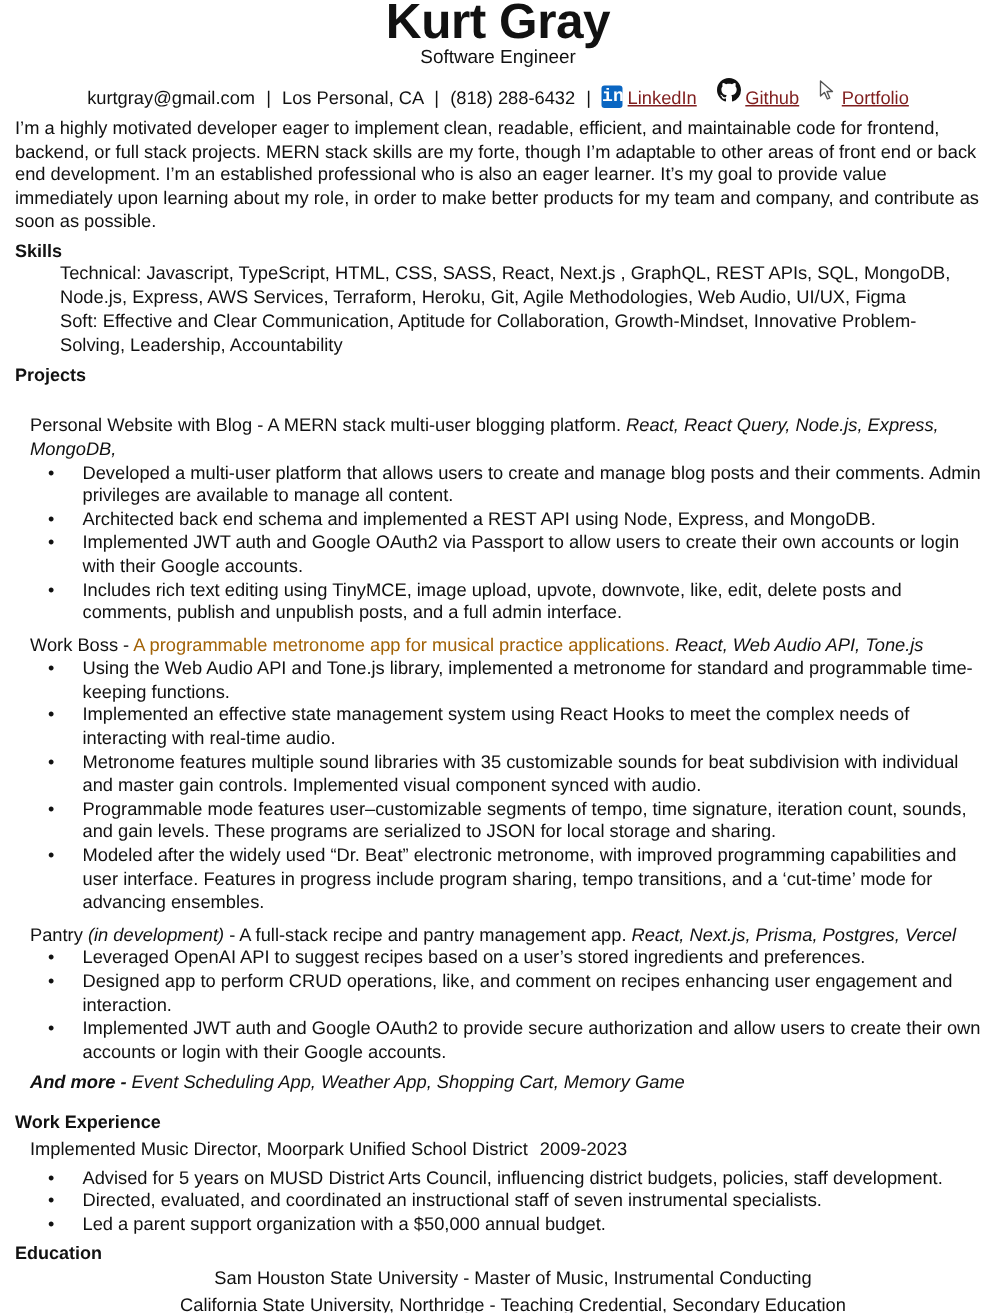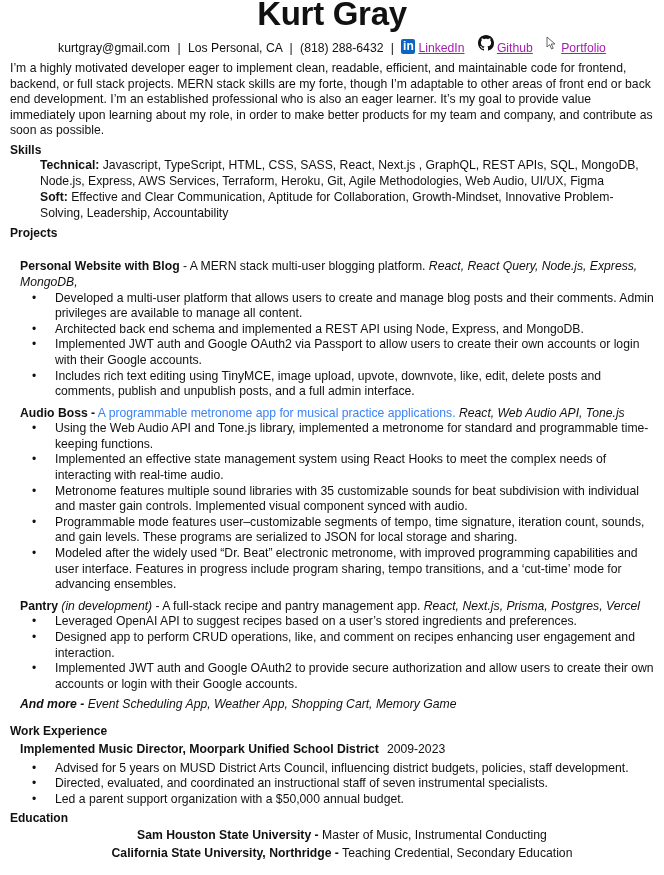--- a/index.html
+++ b/index.html
@@ -14,57 +14,58 @@
   .name {
     text-align: center; font-weight: bold; font-size: 33px; line-height: 30px;
     margin-top: -1px; letter-spacing: -0.3px;
   }
   .title { text-align: center; font-size: 12.6px; line-height: 16px; margin-top: 1px; }
   .contact {
     text-align: center; font-size: 12.2px; line-height: 16px; margin-top: 6px;
     white-space: nowrap;
   }
   .contact .sep { margin: 0 4px; }
-  .contact a { color: #a21caf; text-decoration: underline; }
+  .contact a { color: #7f1d1d; text-decoration: underline; }
   .icon-li {
     display: inline-block; width: 14px; height: 15px; background: #0a66c2; color: #fff;
     font-weight: bold; font-size: 12px; line-height: 14px; text-align: center;
-    border-radius: 2px; vertical-align: 2px; margin-right: 3px; font-family: Liberation Sans, sans-serif;
+    border-radius: 2px; vertical-align: 2px; margin-right: 3px; font-family: Liberation Mono, monospace;
   }
   .icon-gh { display: inline-block; width: 16px; height: 16px; vertical-align: 1px; margin: 0 3px 0 10px; }
   .icon-cursor { display: inline-block; width: 12px; height: 14px; vertical-align: 2px; margin: 0 3px 0 10px; }
   .summary { margin-top: 5px; }
   .section-h { font-weight: bold; font-size: 12px; line-height: 16px; margin-top: 3px; }
   .skills { padding-left: 30px; }
   .skills p { margin: 0; }
   .skills p + p { margin-top: 1px; }
-  .b { font-weight: bold; }
+  .b { font-weight: normal; }
   .i { font-style: italic; }
   .proj-head { padding-left: 10px; margin-top: 18px; }
   .proj-head.gap { margin-top: 6px; }
-  .muted { color: #3b82f6; }
+  .muted { color: #a16207; }
   ul { margin: 0; padding: 0 0 0 45px; list-style: none; }
   ul li { position: relative; }
   ul li::before {
     content: "\2022"; position: absolute; left: -23px; top: 0; font-size: 12px;
   }
   .andmore { padding-left: 10px; margin-top: 5px; }
   .andmore .lead { font-weight: bold; font-style: italic; }
   .job { padding-left: 10px; margin-top: 3px; }
   .job .dates { margin-left: 8px; }
   .job-list { margin-top: 3px; }
   .edu { padding-left: 20px; }
   .edu p { margin: 0; line-height: 18px; text-align: center; }
 </style>
 </head>
 <body>
 
 <div class="page">
 
   <div class="name">Kurt Gray</div>
+  <div class="title">Software Engineer</div>
 
   <div class="contact">
     <span>kurtgray@gmail.com</span>
     <span class="sep">|</span>
     <span>Los Personal, CA</span>
     <span class="sep">|</span>
     <span>(818) 288-6432</span>
     <span class="sep">|</span>
     <span class="icon-li">in</span><a href="#">LinkedIn</a>
     <span class="icon-gh">
@@ -93,21 +94,21 @@
     <span class="b">Personal Website with Blog</span><span> - A MERN stack multi-user blogging platform. </span><span class="i">React, React Query, Node.js, Express, MongoDB,</span>
   </div>
   <ul>
     <li>Developed a multi-user platform that allows users to create and manage blog posts and their comments. Admin privileges are available to manage all content.</li>
     <li>Architected back end schema and implemented a REST API using Node, Express, and MongoDB.</li>
     <li>Implemented JWT auth and Google OAuth2 via Passport to allow users to create their own accounts or login with their Google accounts.</li>
     <li>Includes rich text editing using TinyMCE, image upload, upvote, downvote, like, edit, delete posts and comments, publish and unpublish posts, and a full admin interface.</li>
   </ul>
 
   <div class="proj-head gap">
-    <span class="b">Audio Boss -</span><span class="muted"> A programmable metronome app for musical practice applications. </span><span class="i">React, Web Audio API, Tone.js</span>
+    <span class="b">Work Boss -</span><span class="muted"> A programmable metronome app for musical practice applications. </span><span class="i">React, Web Audio API, Tone.js</span>
   </div>
   <ul>
     <li>Using the Web Audio API and Tone.js library, implemented a metronome for standard and programmable time-keeping functions.</li>
     <li>Implemented an effective state management system using React Hooks to meet the complex needs of interacting with real-time audio.</li>
     <li>Metronome features multiple sound libraries with 35 customizable sounds for beat subdivision with individual and master gain controls. Implemented visual component synced with audio.</li>
     <li>Programmable mode features user–customizable segments of tempo, time signature, iteration count, sounds, and gain levels. These programs are serialized to JSON for local storage and sharing.</li>
     <li>Modeled after the widely used “Dr. Beat” electronic metronome, with improved programming capabilities and user interface. Features in progress include program sharing, tempo transitions, and a ‘cut-time’ mode for advancing ensembles.</li>
   </ul>
 
   <div class="proj-head gap">

